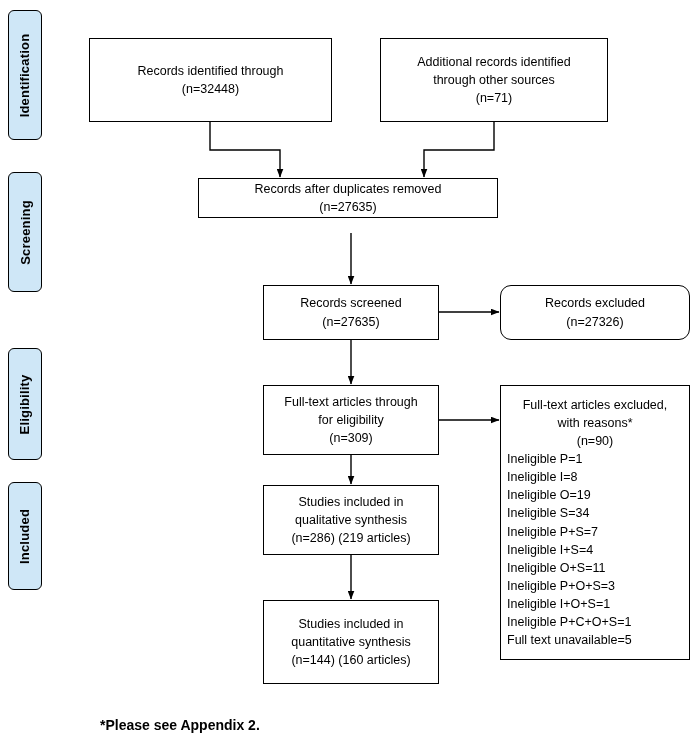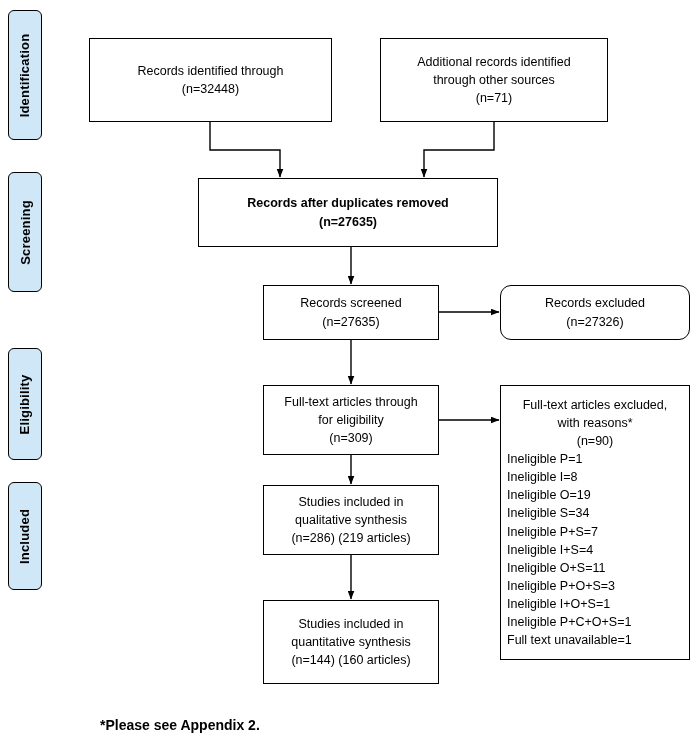--- a/index.html
+++ b/index.html
@@ -128,21 +128,21 @@
     <span class="line">Records identified through</span>
     <span class="line">(n=32448)</span>
   </div>
 
   <div class="node" style="left:380px; top:38px; width:228px; height:84px;">
     <span class="line">Additional records identified</span>
     <span class="line">through other sources</span>
     <span class="line">(n=71)</span>
   </div>
 
-  <div class="node" style="left:198px; top:178px; width:300px; height:69px;font-weight:bold;">
+  <div class="node" style="left:198px; top:178px; width:300px; height:40px;">
     <span class="line">Records after duplicates removed</span>
     <span class="line">(n=27635)</span>
   </div>
 
   <div class="node" style="left:263px; top:285px; width:176px; height:55px;">
     <span class="line">Records screened</span>
     <span class="line">(n=27635)</span>
   </div>
 
   <div class="node" style="left:500px; top:285px; width:190px; height:55px;border-radius:11px;">
@@ -163,21 +163,21 @@
     <span class="line">Ineligible P=1</span>
     <span class="line">Ineligible I=8</span>
     <span class="line">Ineligible O=19</span>
     <span class="line">Ineligible S=34</span>
     <span class="line">Ineligible P+S=7</span>
     <span class="line">Ineligible I+S=4</span>
     <span class="line">Ineligible O+S=11</span>
     <span class="line">Ineligible P+O+S=3</span>
     <span class="line">Ineligible I+O+S=1</span>
     <span class="line">Ineligible P+C+O+S=1</span>
-    <span class="line">Full text unavailable=1</span>
+    <span class="line">Full text unavailable=5</span>
   </div>
 
   <div class="node" style="left:263px; top:485px; width:176px; height:70px;">
     <span class="line">Studies included in</span>
     <span class="line">qualitative synthesis</span>
     <span class="line">(n=286) (219 articles)</span>
   </div>
 
   <div class="node" style="left:263px; top:600px; width:176px; height:84px;">
     <span class="line">Studies included in</span>

